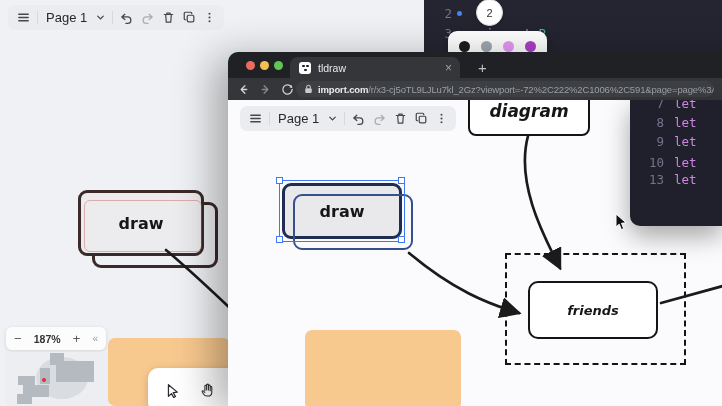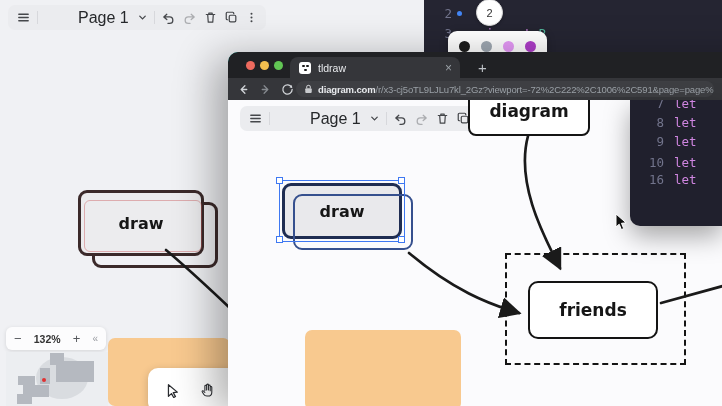--- a/index.html
+++ b/index.html
@@ -6,21 +6,21 @@
   .screen{position:relative;width:722px;height:406px;overflow:hidden;
     font-family:"Liberation Sans",sans-serif;background:#f0f1f4;}
   .abs{position:absolute;}
 
   
   .bg-app{position:absolute;inset:0;background:#f0f1f4;}
 
   .tl-toolbar{position:absolute;display:flex;align-items:center;gap:6px;
     background:#ebecef;border-radius:7px;height:25px;padding:0 8px;box-sizing:border-box;}
   .tl-toolbar .sep{width:1px;height:13px;background:#d7d8dc;}
-  .tl-toolbar .page{font-size:16px;color:#26282b;padding:0 2px;margin-left:32px;}
+  .tl-toolbar .page{font-size:13px;color:#26282b;padding:0 2px;}
   .tl-toolbar svg{display:block;}
   .icon-dim{opacity:.38;}
 
   .shape-label{position:absolute;inset:0;display:flex;align-items:center;justify-content:center;
     font-family:"DejaVu Sans",sans-serif;font-weight:bold;color:#161616;}
 
   .orange-rect{position:absolute;background:#f8c98f;border-radius:7px;}
 
   .zoom-panel{position:absolute;left:6px;top:327px;width:100px;height:23px;background:#fcfcfd;
     border-radius:6px;box-shadow:0 1px 4px rgba(0,0,0,.12);display:flex;align-items:center;
@@ -81,21 +81,21 @@
     display:flex;align-items:center;}
   .nav-ic{margin-left:9px;display:flex;}
   .url-pill{position:absolute;left:68px;top:3px;width:418px;height:16px;background:#3e3f43;
     border-radius:8px;display:flex;align-items:center;overflow:hidden;}
   .url-pill .lock{margin:0 5px 0 8px;display:flex;}
   .url-text{font-size:9.5px;letter-spacing:-.15px;white-space:nowrap;color:#9aa0a6;}
   .url-text b{color:#e8eaed;font-weight:bold;}
 
   .content{position:absolute;left:0;top:48px;width:494px;height:306px;background:#fbfbfd;overflow:hidden;}
 
-  .node{position:absolute;background:#fff;border:2.5px solid #141414;box-sizing:border-box;}
+  .node{position:absolute;background:#fff;border:2.5px solid #141414;box-sizing:border-box;font-style:italic;}
   .dashed-box{position:absolute;border:2.5px dashed #141414;box-sizing:border-box;}
 
   .sel-outline{position:absolute;border:1.5px solid #3e78f2;box-sizing:border-box;}
   .handle{position:absolute;width:7px;height:7px;background:#fff;border:1.5px solid #3e78f2;box-sizing:border-box;}
 
   .cursor{position:absolute;left:615px;top:213px;}
 </style>
 </head>
 <body>
 
@@ -154,21 +154,21 @@
     <div class="abs" style="left:84px;top:200px;width:116px;height:50px;border:1.5px solid rgba(203,96,96,.45);border-radius:6px;"></div>
 
     <svg class="abs" style="left:0;top:0;" width="722" height="406">
       <path d="M166 250 C 192 272, 212 291, 232 310" stroke="#1a1a1a" stroke-width="2.6" fill="none" stroke-linecap="round"></path>
     </svg>
 
     <div class="orange-rect" style="left:108px;top:338px;width:122px;height:68px;"></div>
 
     <div class="zoom-panel">
       <span class="zbtn">−</span>
-      <span class="zl">132%</span>
+      <span class="zl">187%</span>
       <span class="zbtn">+</span>
       <span class="zcol">«</span>
     </div>
 
     <div class="minimap">
       <div class="mm light" style="left:30px;top:5px;width:52px;height:42px;"></div>
       <div class="mm" style="left:44px;top:1px;width:14px;height:12px;"></div>
       <div class="mm" style="left:50px;top:9px;width:38px;height:21px;"></div>
       <div class="mm" style="left:34px;top:16px;width:10px;height:16px;"></div>
       <div class="mm" style="left:12px;top:24px;width:17px;height:9px;"></div>
@@ -249,21 +249,21 @@
             <path d="M11.8 2.2l.2 3-3-.3z" fill="#d0d3d7"></path>
           </svg>
         </span>
       <div class="url-pill">
         <span class="lock">
             <svg width="9" height="10" viewBox="0 0 10 11">
               <rect x="1.4" y="4.6" width="7.2" height="5.4" rx="1.2" fill="#c8cacd"></rect>
               <path d="M3 4.6V3.4a2 2 0 0 1 4 0v1.2" stroke="#c8cacd" stroke-width="1.2" fill="none"></path>
             </svg>
           </span>
-        <span class="url-text"><b>diagram.com</b><span>/r/x3-cj5oTL9LJLu7kl_2Gz?viewport=-72%2C222%2C1006%2C591&amp;page=page%3ADTy3x6tRib</span></span>
+        <span class="url-text"><b>import.com</b><span>/r/x3-cj5oTL9LJLu7kl_2Gz?viewport=-72%2C222%2C1006%2C591&amp;page=page%3ADTy3x6tRib</span></span>
       </div>
     </div>
 
     <div class="content">
 
       <div class="tl-toolbar" style="left:12px;top:6px;">
         <span>
             <svg width="15" height="15" viewBox="0 0 16 16">
               <path d="M3 4.5h10M3 8h10M3 11.5h10" stroke="#45474b" stroke-width="1.5" stroke-linecap="round" fill="none"></path>
             </svg>
@@ -329,21 +329,21 @@
         <span class="shape-label" style="font-size:16px;">draw</span>
       </div>
       <div class="abs" style="left:65px;top:94px;width:120px;height:56px;border:2.5px solid #36508e;border-radius:9px;box-sizing:border-box;"></div>
       <div class="sel-outline" style="left:51px;top:80px;width:126px;height:62px;"></div>
       <span class="handle" style="left:48px;top:77px;"></span>
       <span class="handle" style="left:170px;top:77px;"></span>
       <span class="handle" style="left:48px;top:136px;"></span>
       <span class="handle" style="left:170px;top:136px;"></span>
 
       <div class="node" style="left:300px;top:181px;width:130px;height:58px;border-radius:10px;">
-        <span class="shape-label" style="font-size:17px;">friends</span>
+        <span class="shape-label" style="font-size:13px;">friends</span>
       </div>
     </div>
   </div>
 
   <div class="editor-side">
     <div class="code-row" style="top:-6px;">
         <span class="ln">7</span>
         <span class="code kw">let</span>
       </div>
     <div class="code-row" style="top:13px;">
@@ -352,21 +352,21 @@
       </div>
     <div class="code-row" style="top:32px;">
         <span class="ln">9</span>
         <span class="code kw">let</span>
       </div>
     <div class="code-row" style="top:53px;">
         <span class="ln">10</span>
         <span class="code kw">let</span>
       </div>
     <div class="code-row" style="top:70px;">
-        <span class="ln">16</span>
+        <span class="ln">13</span>
         <span class="code kw">let</span>
       </div>
   </div>
 
   <svg class="cursor" width="14" height="18" viewBox="0 0 14 18">
     <path d="M1 1v13l3.2-2.8 2.2 5.4 2.3-1-2.2-5.3 4.6-.5z" fill="#111" stroke="#fff" stroke-width="1"></path>
   </svg>
 
 </div>
 

